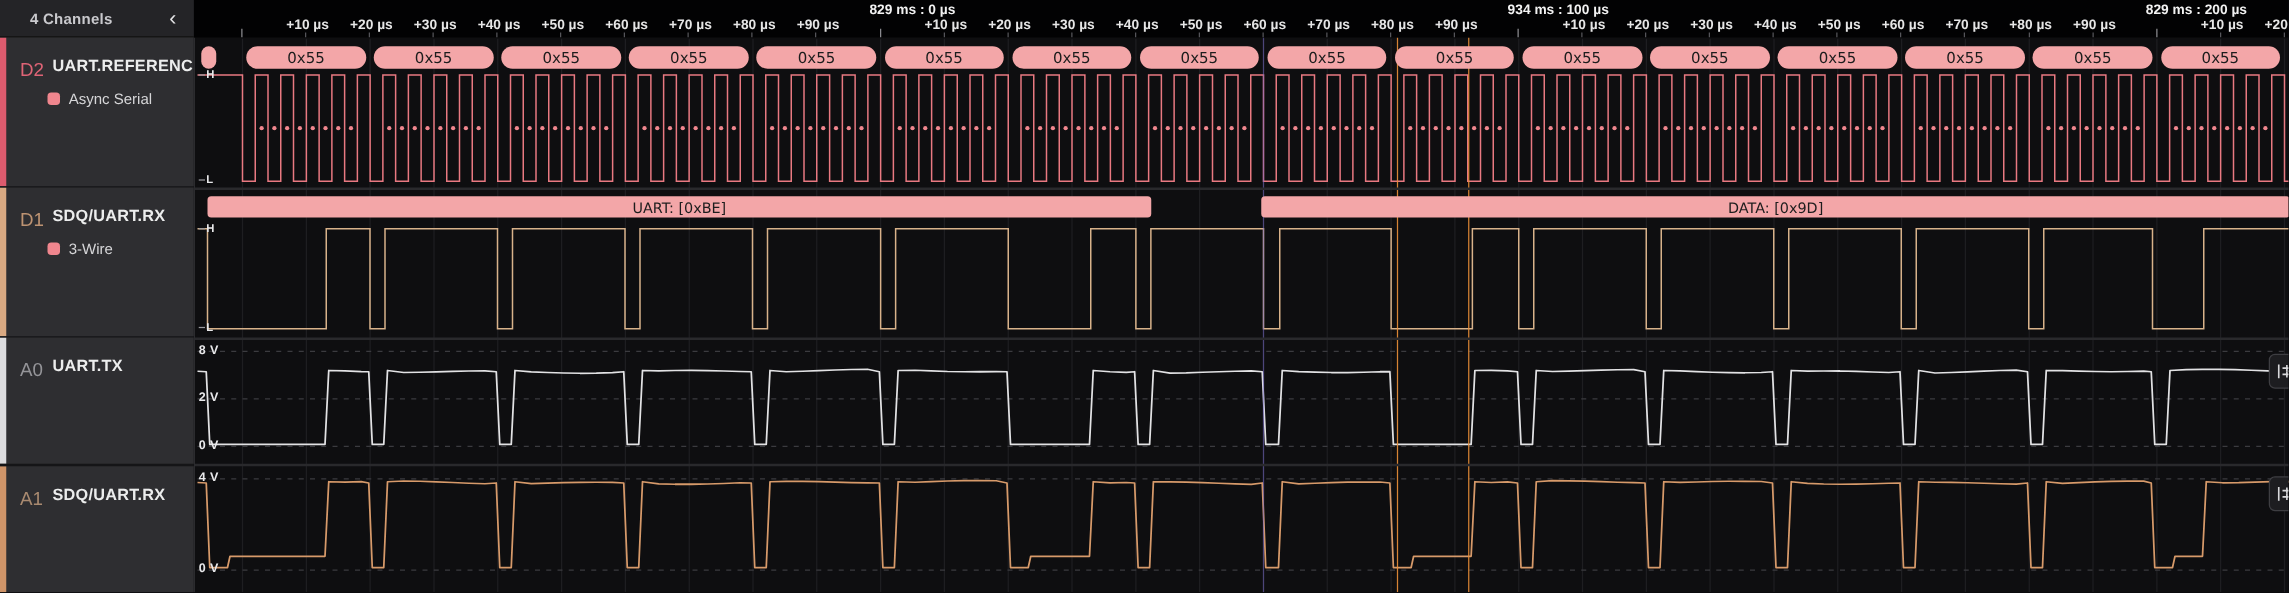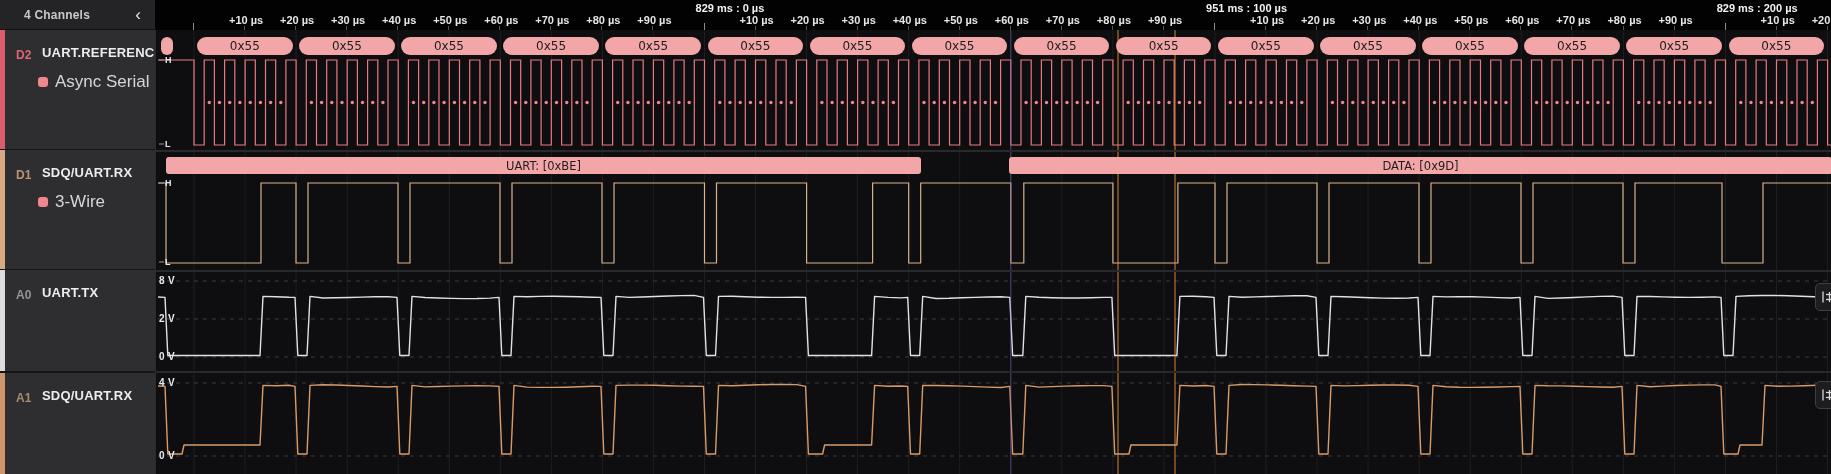--- a/index.html
+++ b/index.html
@@ -13,25 +13,25 @@
   #sidebar { position:absolute; left:0; top:0; width:155px; height:474px; background:#151517; z-index:30; }
   #sb-header {
     position:absolute; left:0; top:0; width:155px; height:30px; background:#242427;
     display:flex; align-items:center; justify-content:space-between;
     padding:0 10px 0 24px; border-bottom:1px solid #111;
   }
   #sb-header .hdr-title { color:#c9c9cd; font-size:12px; font-weight:bold; letter-spacing:.2px; }
   #sb-header .collapse { color:#e4e4e6; font-size:17px; line-height:1; cursor:pointer; padding:0 4px; }
   .chrow { position:absolute; left:0; width:155px; background:#2e2e31; overflow:hidden; }
   .chrow .stripe { position:absolute; left:0; top:0; bottom:0; width:5px; }
-  .chrow .chid { position:absolute; left:16px; top:18px; font-size:12px; font-weight:bold; }
+  .chrow .chid { position:absolute; left:16px; top:18px; font-size:15px; font-weight:normal; }
   .chrow .chtitle { position:absolute; left:42px; top:15px; font-size:13px; font-weight:bold; color:#eceded; letter-spacing:.2px; }
   .chrow .analyzer { position:absolute; left:38px; top:42px; display:flex; align-items:center; gap:7px; }
   .chrow .swatch { width:10px; height:10px; border-radius:3px; background:#f0868e; }
-  .chrow .an-label { color:#d6d6d8; font-size:17px; }
+  .chrow .an-label { color:#d6d6d8; font-size:12px; }
   
   #ruler { position:absolute; left:155px; top:0; width:1676px; height:30px; background:#020203; overflow:hidden; z-index:10; }
   .rl-major { position:absolute; top:2px; color:#f2f2f2; font-size:11px; font-weight:bold; white-space:nowrap; }
   .rl-minor { position:absolute; top:14px; color:#e6e6e6; font-size:11px; font-weight:bold; white-space:nowrap; transform:translateX(-50%); }
   .rl-tick  { position:absolute; bottom:0; width:1px; height:4px; background:#55555a; }
   .rl-tick.major { height:7px; background:#8a8a8f; }
   
   #plot { position:absolute; left:155px; top:30px; width:1676px; height:444px; overflow:hidden; background:#0e0e10; border-left:1px solid #2b2b2e; }
   #wave-svg { position:absolute; left:-155px; top:-30px; }
   .rowdiv { position:absolute; left:0; width:1676px; height:2px; background:#29292c; }
@@ -93,21 +93,21 @@
       <div class="rl-minor" style="left: 805.8px;">+50 µs</div>
       <div class="rl-tick" style="left: 803.8px;"></div>
       <div class="rl-minor" style="left: 856.85px;">+60 µs</div>
       <div class="rl-tick" style="left: 854.85px;"></div>
       <div class="rl-minor" style="left: 907.9px;">+70 µs</div>
       <div class="rl-tick" style="left: 905.9px;"></div>
       <div class="rl-minor" style="left: 958.95px;">+80 µs</div>
       <div class="rl-tick" style="left: 956.95px;"></div>
       <div class="rl-minor" style="left: 1010px;">+90 µs</div>
       <div class="rl-tick" style="left: 1008px;"></div>
-      <div class="rl-major" style="left: 1051.1px;">951 ms : 100 µs</div>
+      <div class="rl-major" style="left: 1051.1px;">934 ms : 100 µs</div>
       <div class="rl-tick major" style="left: 1059.1px;"></div>
       <div class="rl-minor" style="left: 1112.15px;">+10 µs</div>
       <div class="rl-tick" style="left: 1110.15px;"></div>
       <div class="rl-minor" style="left: 1163.2px;">+20 µs</div>
       <div class="rl-tick" style="left: 1161.2px;"></div>
       <div class="rl-minor" style="left: 1214.25px;">+30 µs</div>
       <div class="rl-tick" style="left: 1212.25px;"></div>
       <div class="rl-minor" style="left: 1265.3px;">+40 µs</div>
       <div class="rl-tick" style="left: 1263.3px;"></div>
       <div class="rl-minor" style="left: 1316.35px;">+50 µs</div>

